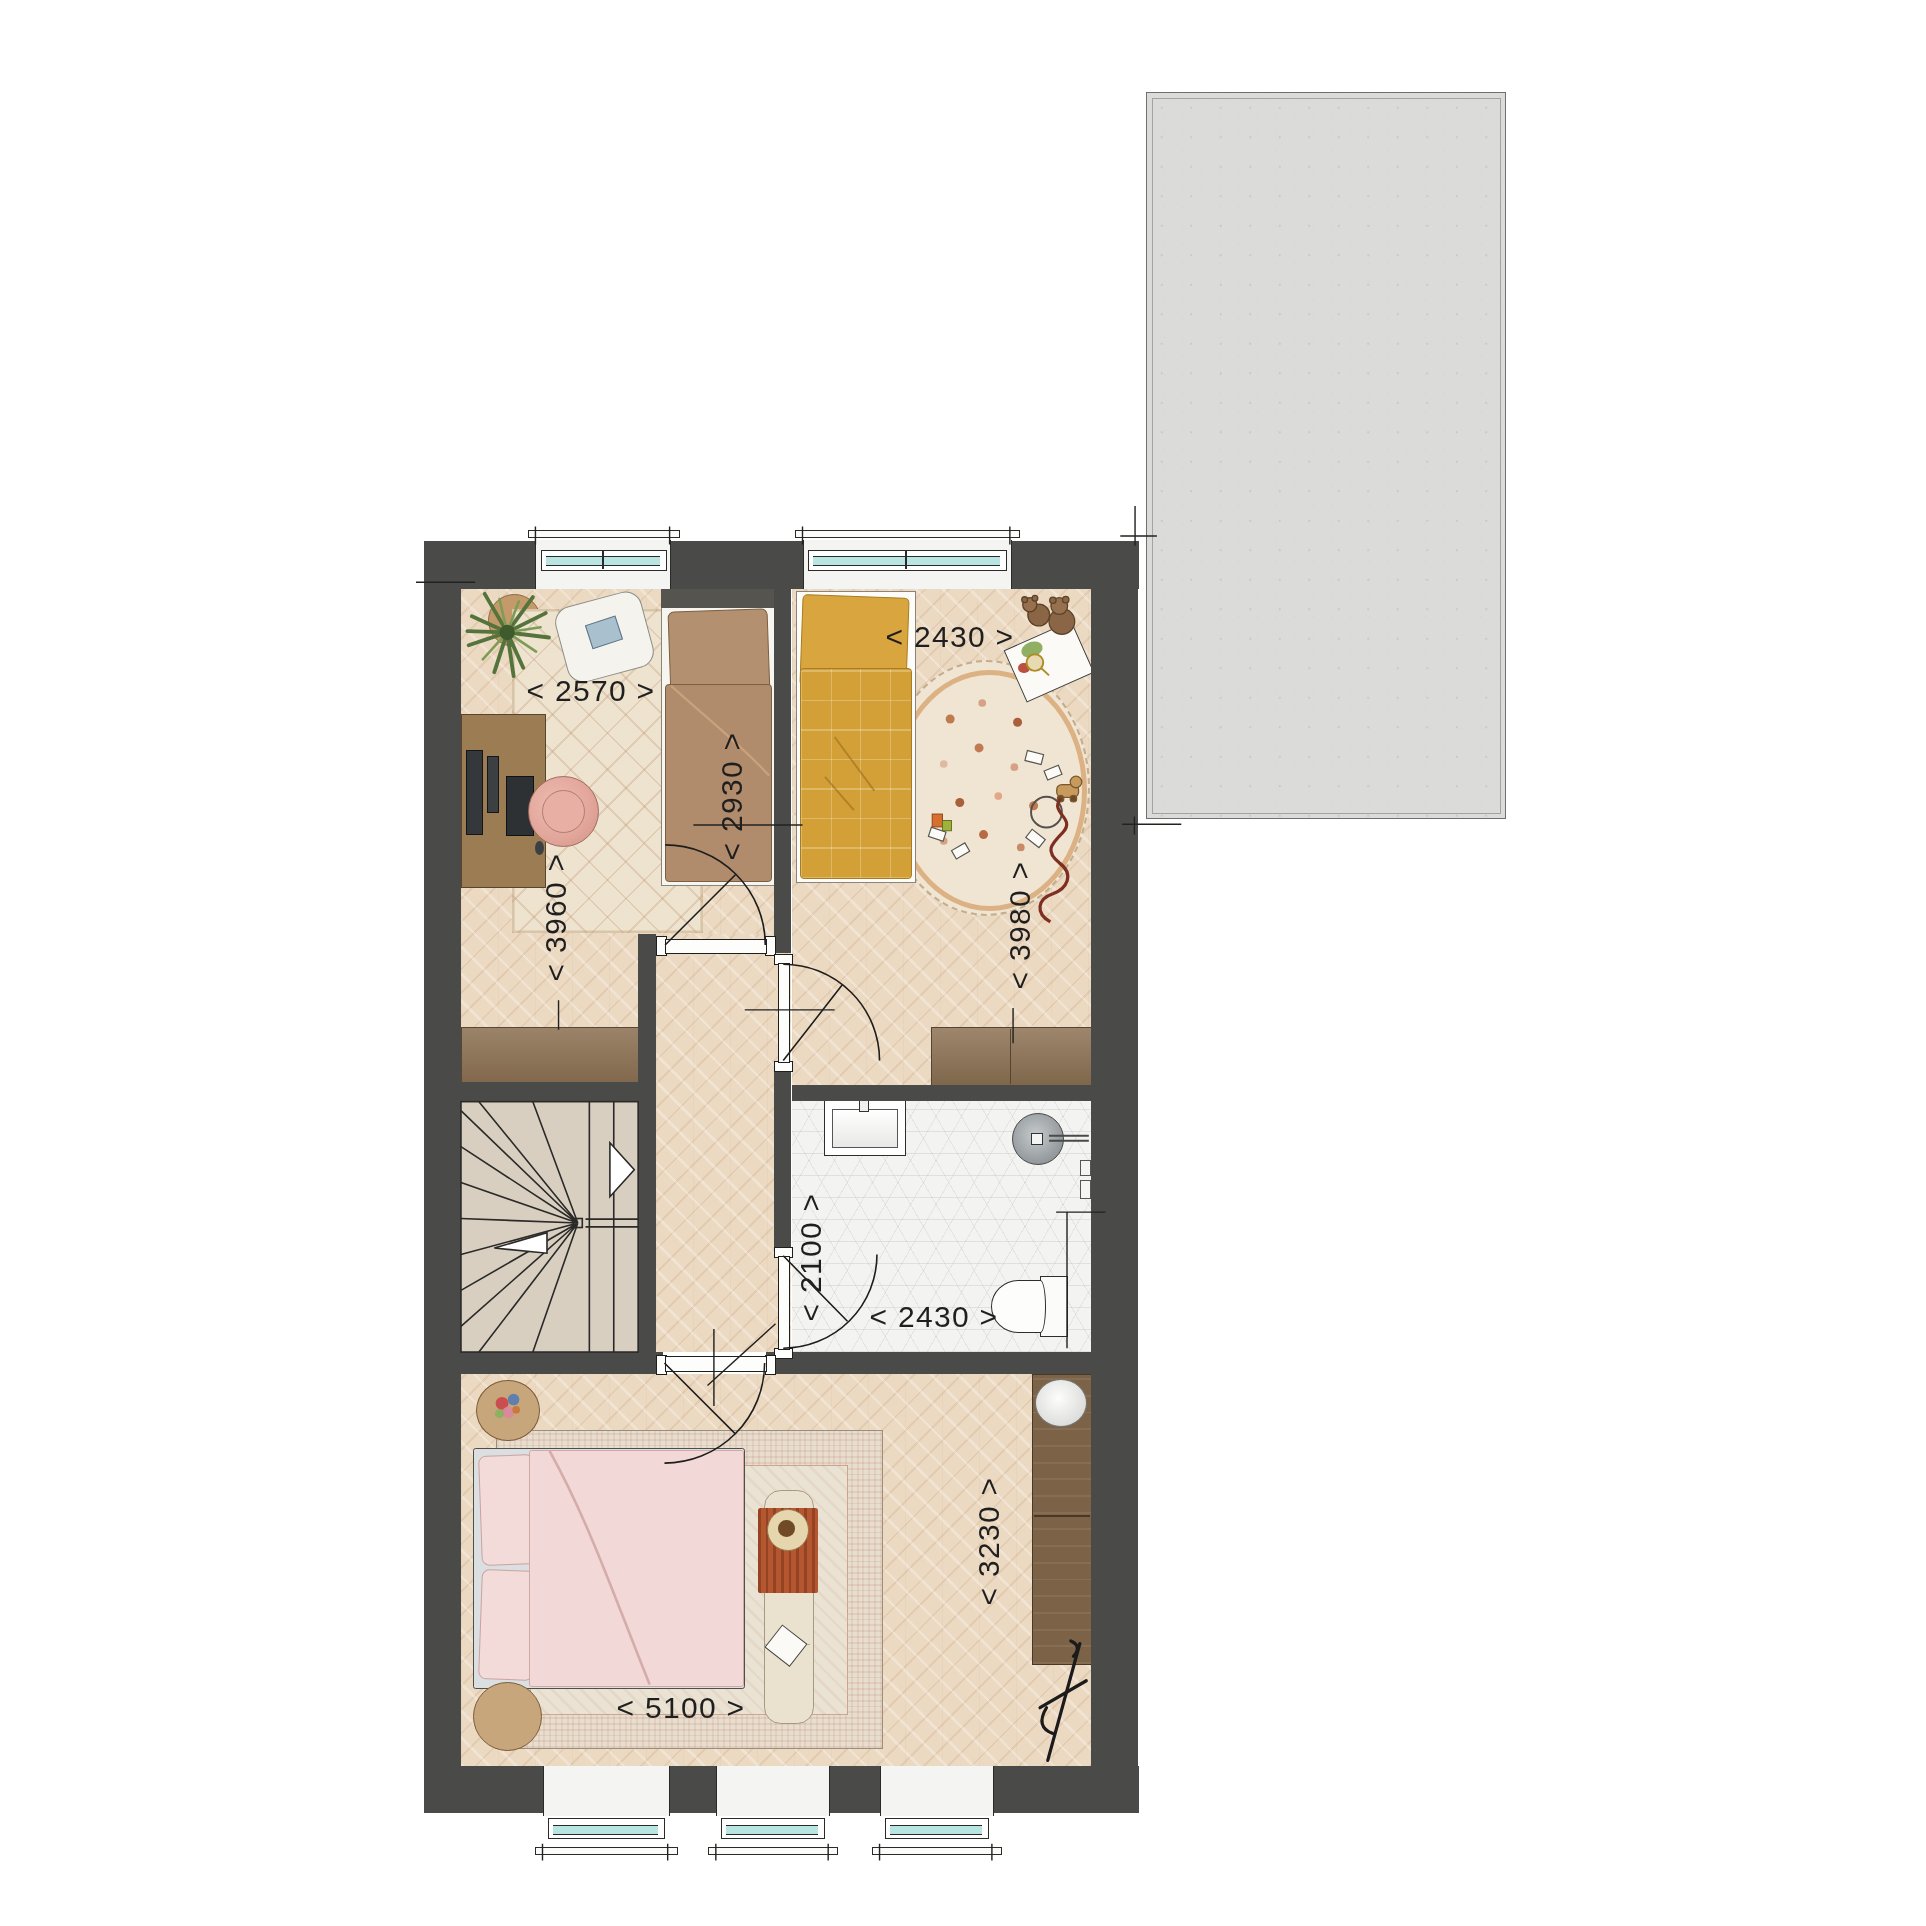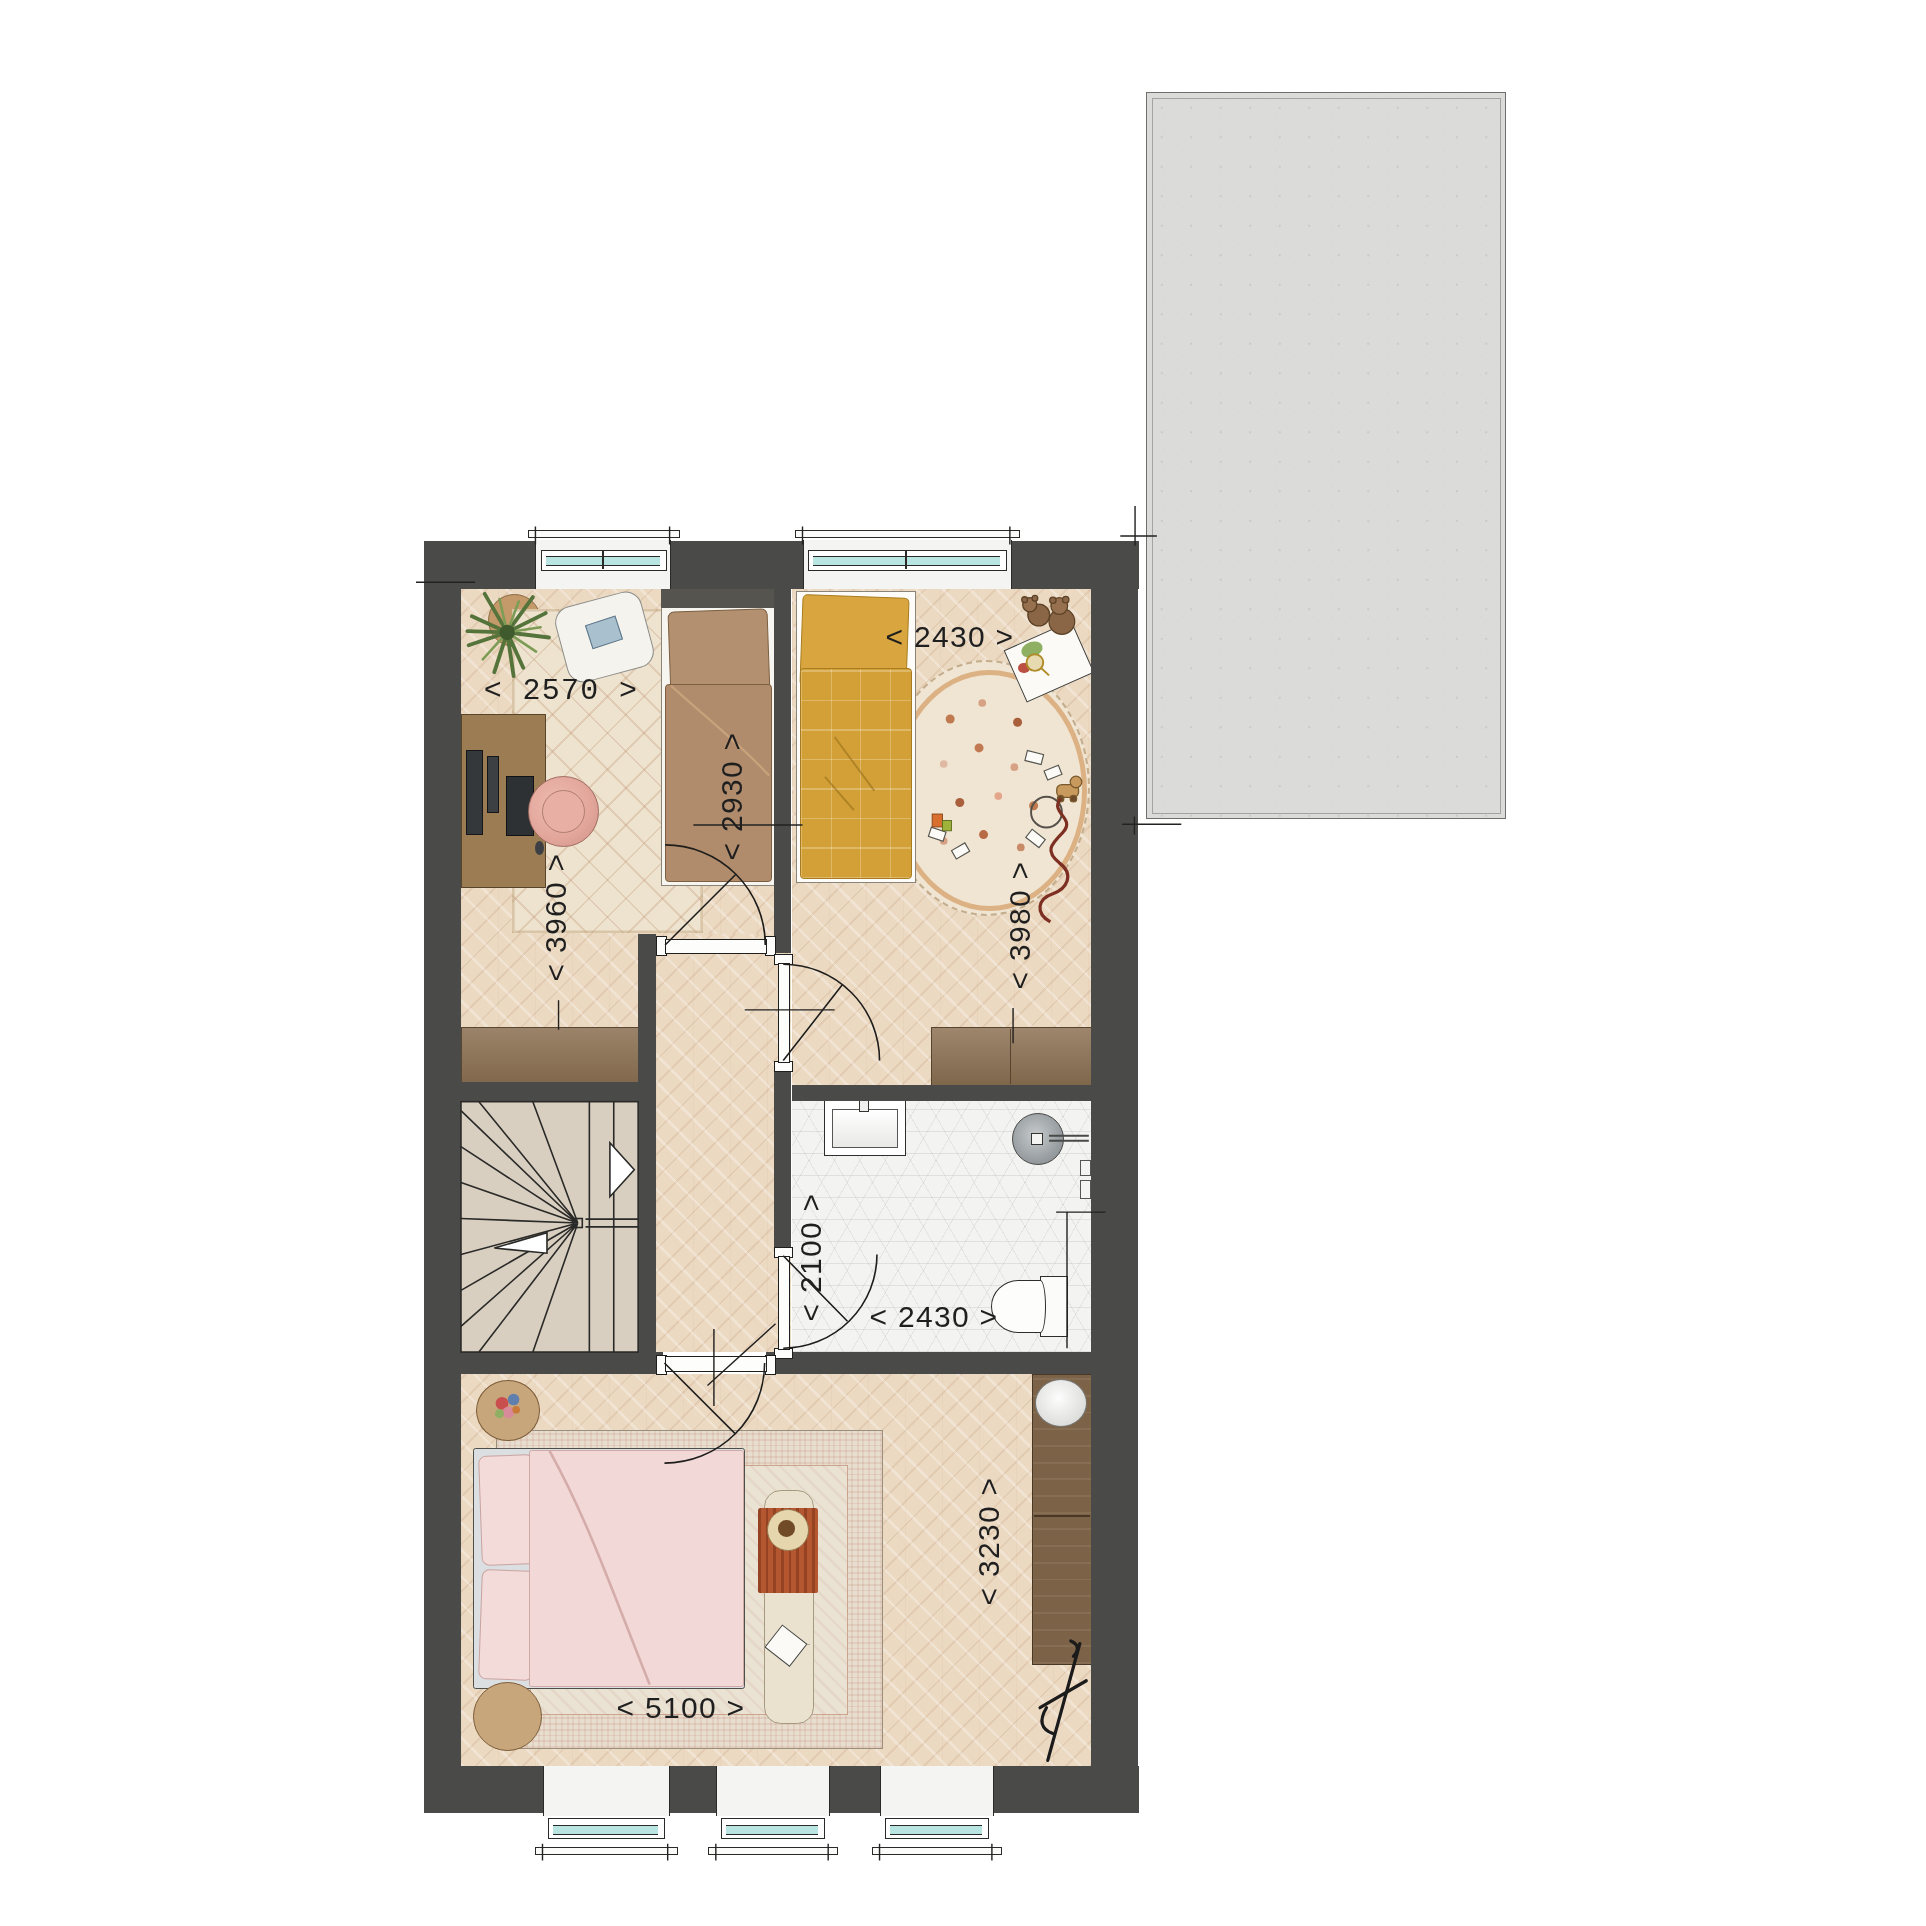--- a/index.html
+++ b/index.html
@@ -282,21 +282,21 @@
       <path d="M1767 1272 L1767 1300 M1748 1284 L1840 1284"></path>
       <path d="M1160 1573 L1300 1573"></path>
       <path d="M1080 1285 L1250 1285"></path>
       <path d="M1578 1570 L1578 1625"></path>
       <path d="M870 1558 L870 1604"></path>
       <path d="M1645 1888 L1722 1888 M1662 1888 L1662 2100"></path>
       <path d="M1208 2062 L1102 2158 M1112 2070 L1112 2190"></path>
     </g>
   </svg>
 
-  <div class="dim" style="left:561px;top:691px;font-family:Liberation Mono, monospace;">&lt; 2570 &gt;</div>
+  <div class="dim" style="left:591px;top:691px;">&lt; 2570 &gt;</div>
   <div class="dim v" style="left:732px;top:796px;">&lt; 2930 &gt;</div>
   <div class="dim" style="left:950px;top:637px;">&lt; 2430 &gt;</div>
   <div class="dim v" style="left:1020px;top:925px;">&lt; 3980 &gt;</div>
   <div class="dim v" style="left:556px;top:917px;">&lt; 3960 &gt;</div>
   <div class="dim v" style="left:811px;top:1257px;">&lt; 2100 &gt;</div>
   <div class="dim" style="left:934px;top:1317px;">&lt; 2430 &gt;</div>
   <div class="dim" style="left:681px;top:1708px;">&lt; 5100 &gt;</div>
   <div class="dim v" style="left:989px;top:1541px;">&lt; 3230 &gt;</div>
 
 </div>

